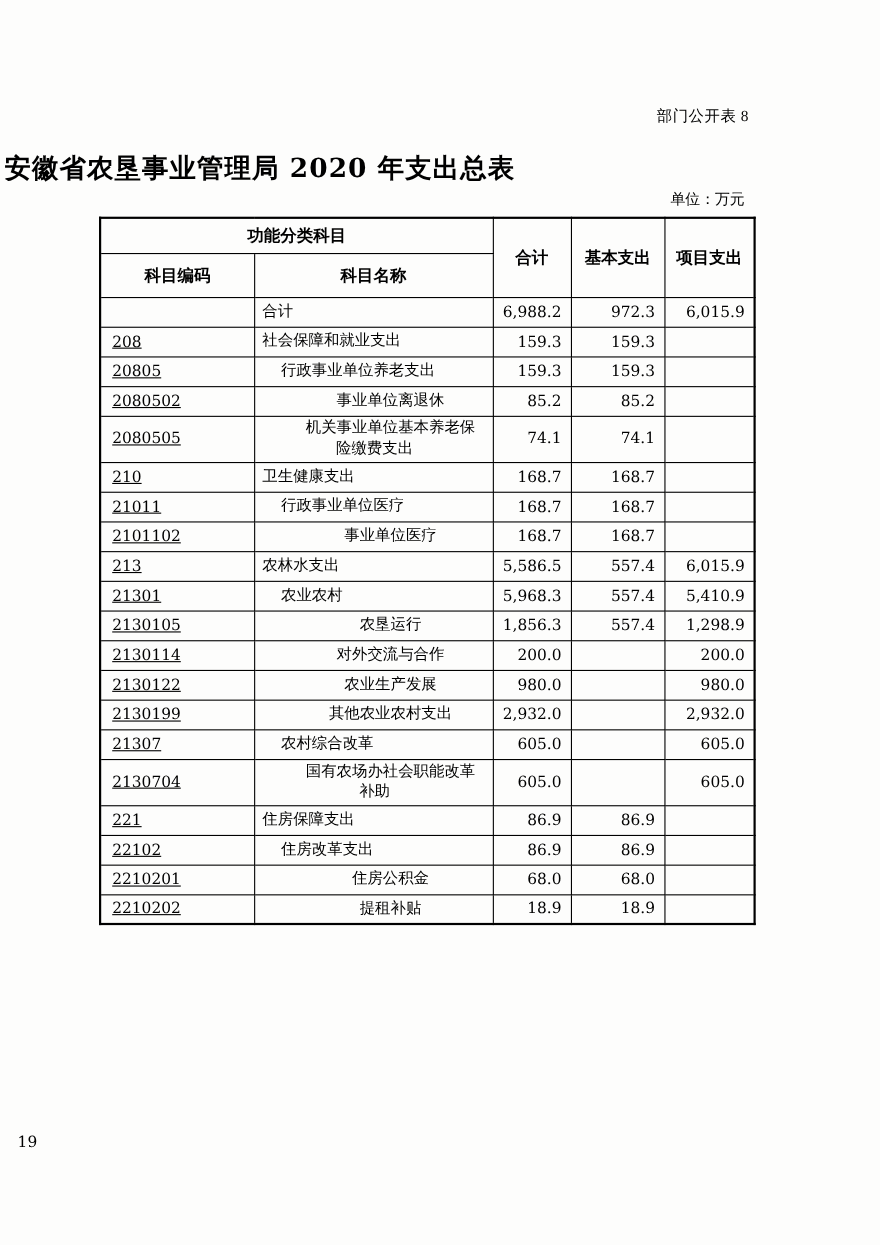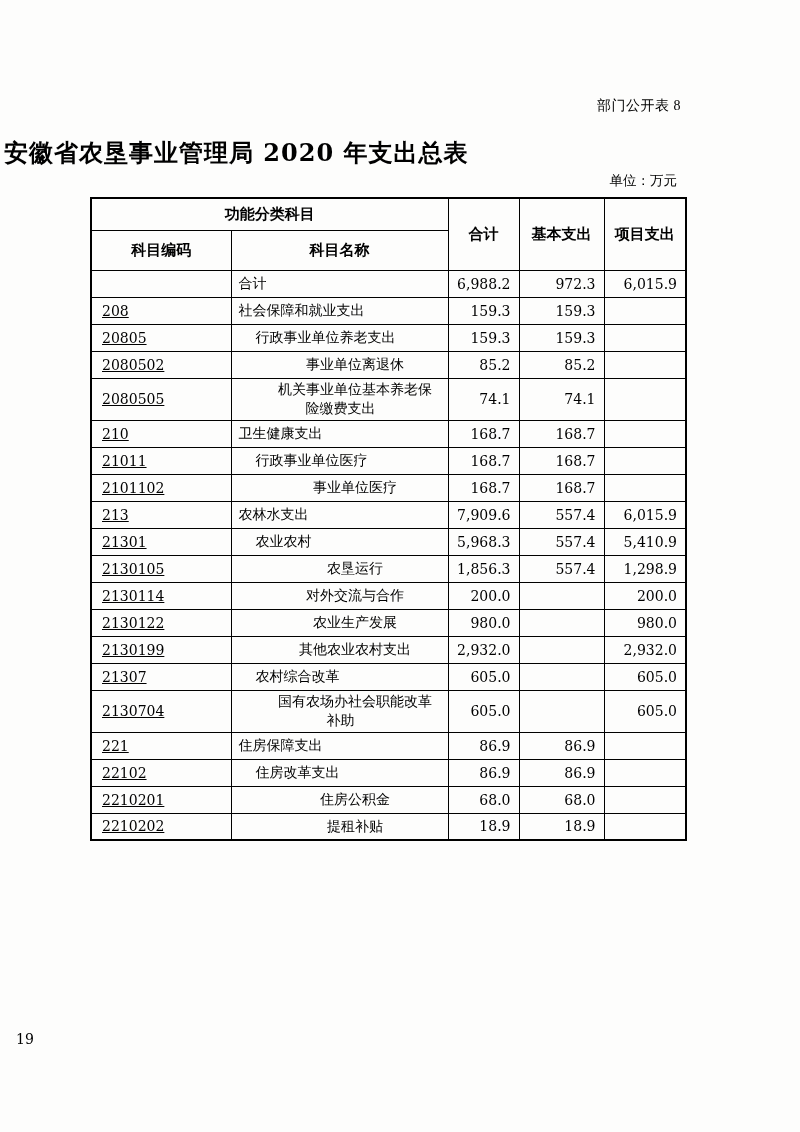--- a/index.html
+++ b/index.html
@@ -155,21 +155,21 @@
     <tr class="r">
       <td class="code">2101102</td>
       <td class="name" data-indent="2">事业单位医疗</td>
       <td class="num">168.7</td>
       <td class="num">168.7</td>
       <td class="num"></td>
     </tr>
     <tr class="r">
       <td class="code">213</td>
       <td class="name" data-indent="0">农林水支出</td>
-      <td class="num">7,909.6</td>
+      <td class="num">5,586.5</td>
       <td class="num">557.4</td>
       <td class="num">6,015.9</td>
     </tr>
     <tr class="r">
       <td class="code">21301</td>
       <td class="name" data-indent="1">农业农村</td>
       <td class="num">5,968.3</td>
       <td class="num">557.4</td>
       <td class="num">5,410.9</td>
     </tr>

